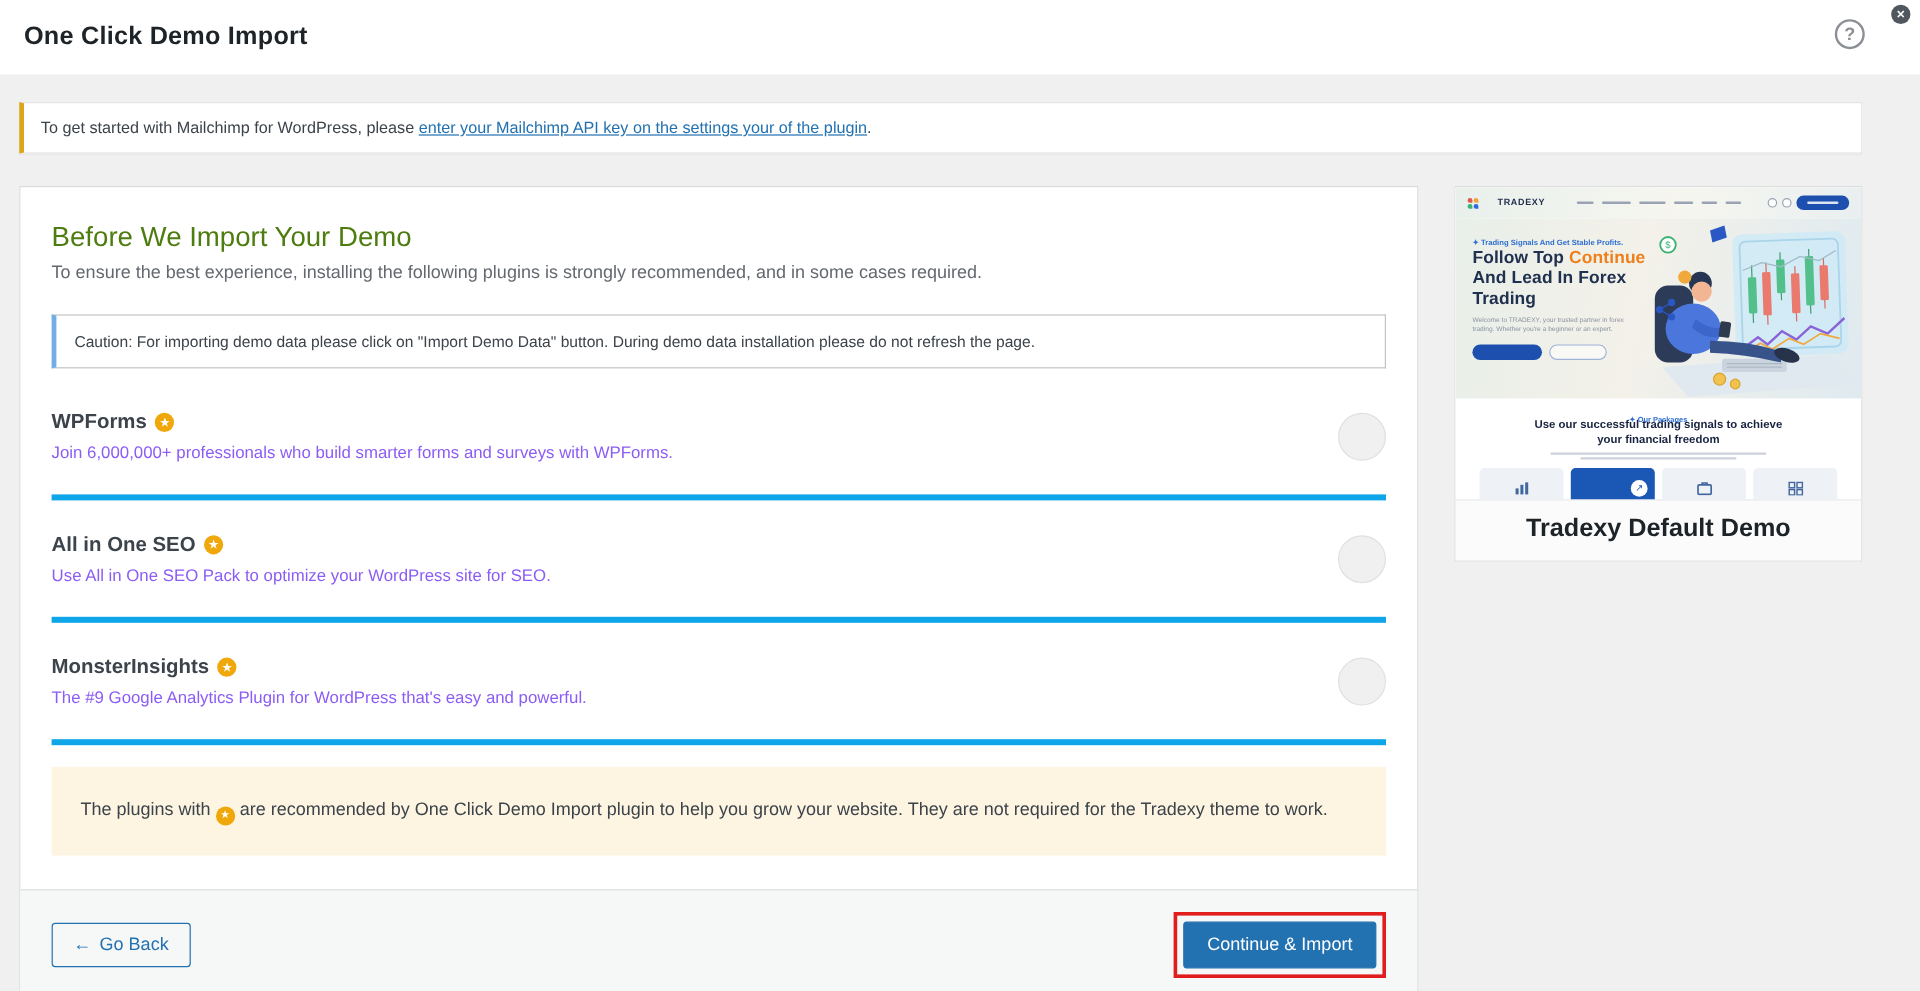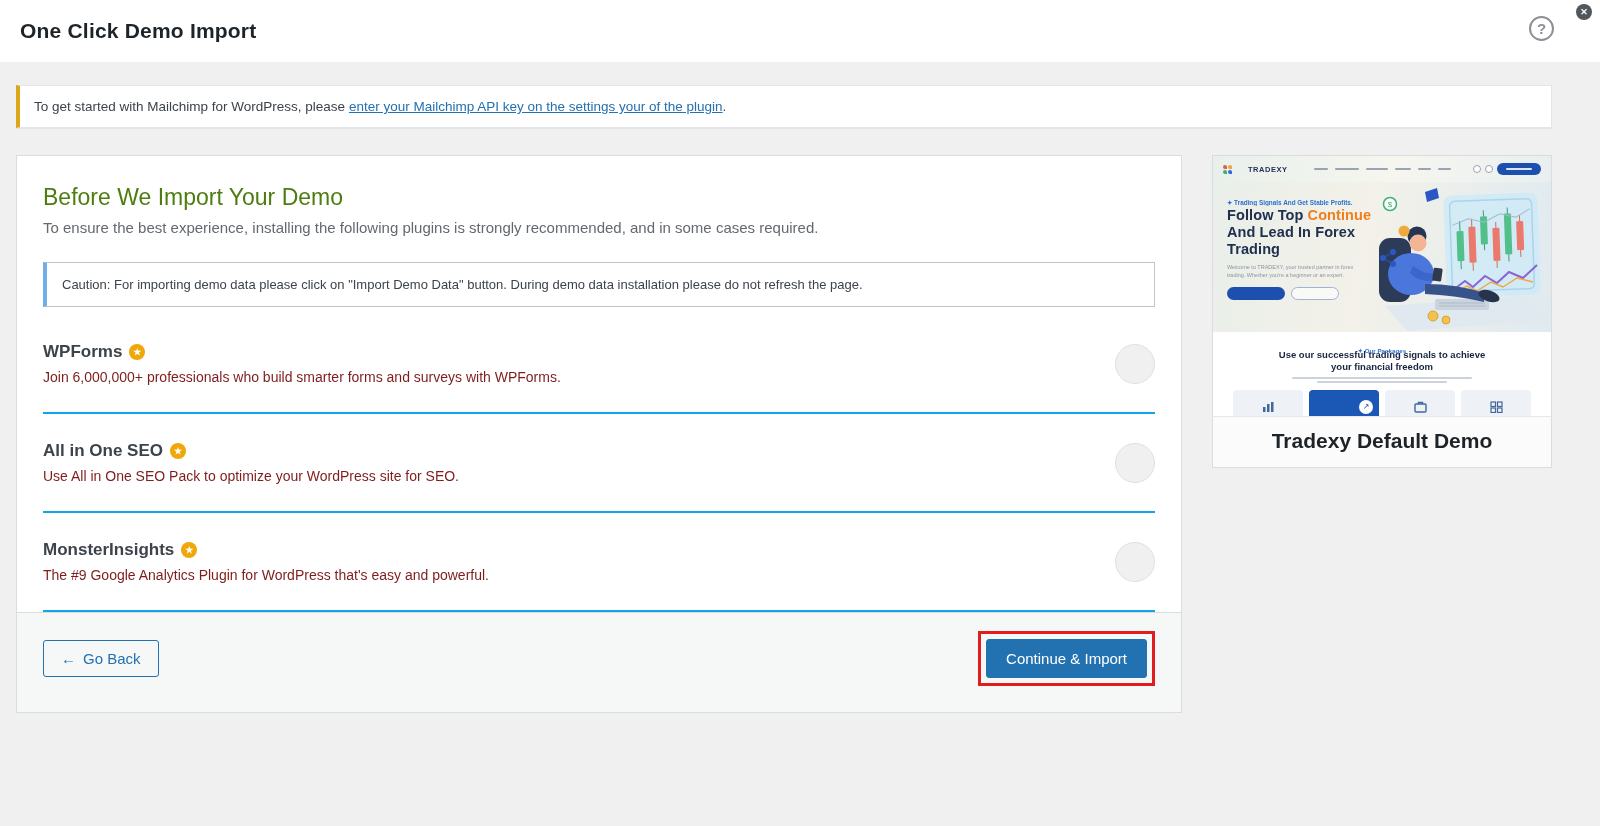--- a/index.html
+++ b/index.html
@@ -36,29 +36,29 @@
   .main-card { flex:1 1 auto; background:#fff; border:1px solid #dcdcde; }
   .main-inner { padding:28px 26px 0; }
   .main-inner h2 { margin:0 0 8px; font-size:23px; font-weight:500; color:#4d7c0f; }
   .lead { margin:0 0 26px; font-size:15px; color:#646970; }
   .caution-box {
     border:1px solid #c3c4c7; border-left:4px solid var(--caution-blue,#72aee6);
     padding:14px 15px; font-size:13px; color:#3c434a; margin-bottom:8px; background:#fff;
   }
   .plugin-row {
     display:flex; align-items:center; justify-content:space-between;
-    padding:27px 0; border-bottom:2px solid #0ea5e9;
+    padding:27px 0; border-bottom:5px solid #0ea5e9;
   }
   .plugin-row:first-of-type { border-top:1px solid #f0f0f1; margin-top:24px; }
   .plugin-name { font-size:17px; font-weight:700; color:#3c434a; display:flex; align-items:center; gap:7px; }
   .star-badge {
     width:16px; height:16px; border-radius:50%; background:var(--star-badge,#f0a70a);
     color:#fff; font-size:9px; display:inline-flex; align-items:center; justify-content:center; flex:0 0 auto;
   }
-  .plugin-desc { margin-top:7px; font-size:14px; color:#7f1d1d; }
+  .plugin-desc { margin-top:7px; font-size:14px; color:#8b5cf6; }
   .toggle-circle {
     width:40px; height:40px; border-radius:50%; background:#f0f0f1; border:1px solid #e0e0e2; cursor:pointer; flex:0 0 auto;
   }
   .note-box {
     background:var(--note-bg,#fdf5e2); padding:25px 24px; font-size:15px; color:#3c434a;
     margin:18px 0 28px; line-height:1.5;
   }
   .note-box .star-badge { vertical-align:-3px; }
   .card-footer {
     background:#f6f7f7; border-top:1px solid #dcdcde; padding:18px 26px 26px;
@@ -178,20 +178,23 @@
           <div>
             <div class="plugin-name">
               <span>MonsterInsights</span>
               <span class="star-badge">★</span>
             </div>
             <div class="plugin-desc">The #9 Google Analytics Plugin for WordPress that's easy and powerful.</div>
           </div>
           <div class="toggle-circle"></div>
         </div>
 
+        <div class="note-box">
+          <span>The plugins with </span><span class="star-badge" style="display:inline-flex">★</span><span> are recommended by One Click Demo Import plugin to help you grow your website. They are not required for the Tradexy theme to work.</span>
+        </div>
       </div>
 
       <div class="card-footer">
         <button class="btn-outline">
           <span>←</span>
           <span>Go Back</span>
         </button>
         <div class="annotation-box">
           <button class="btn-primary">Continue &amp; Import</button>
         </div>

